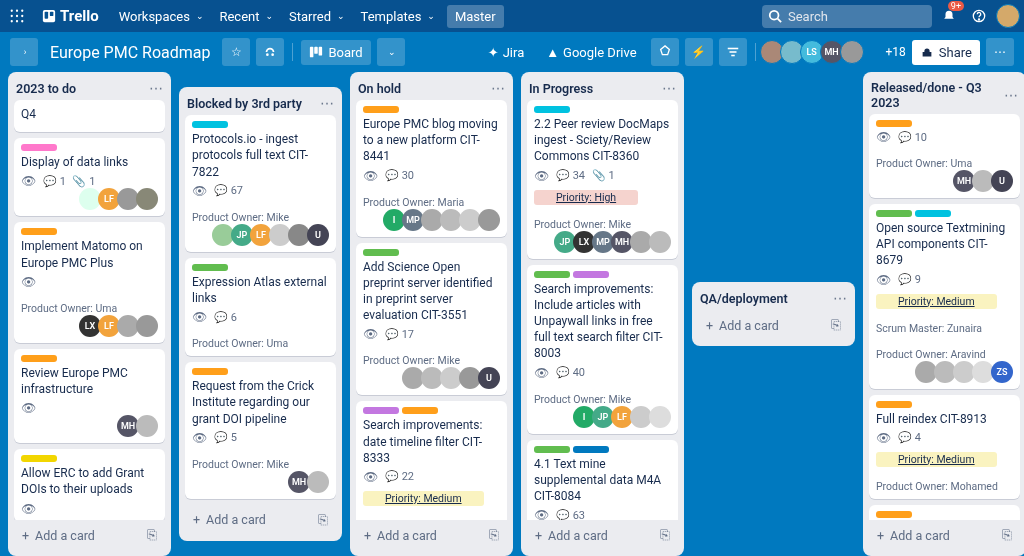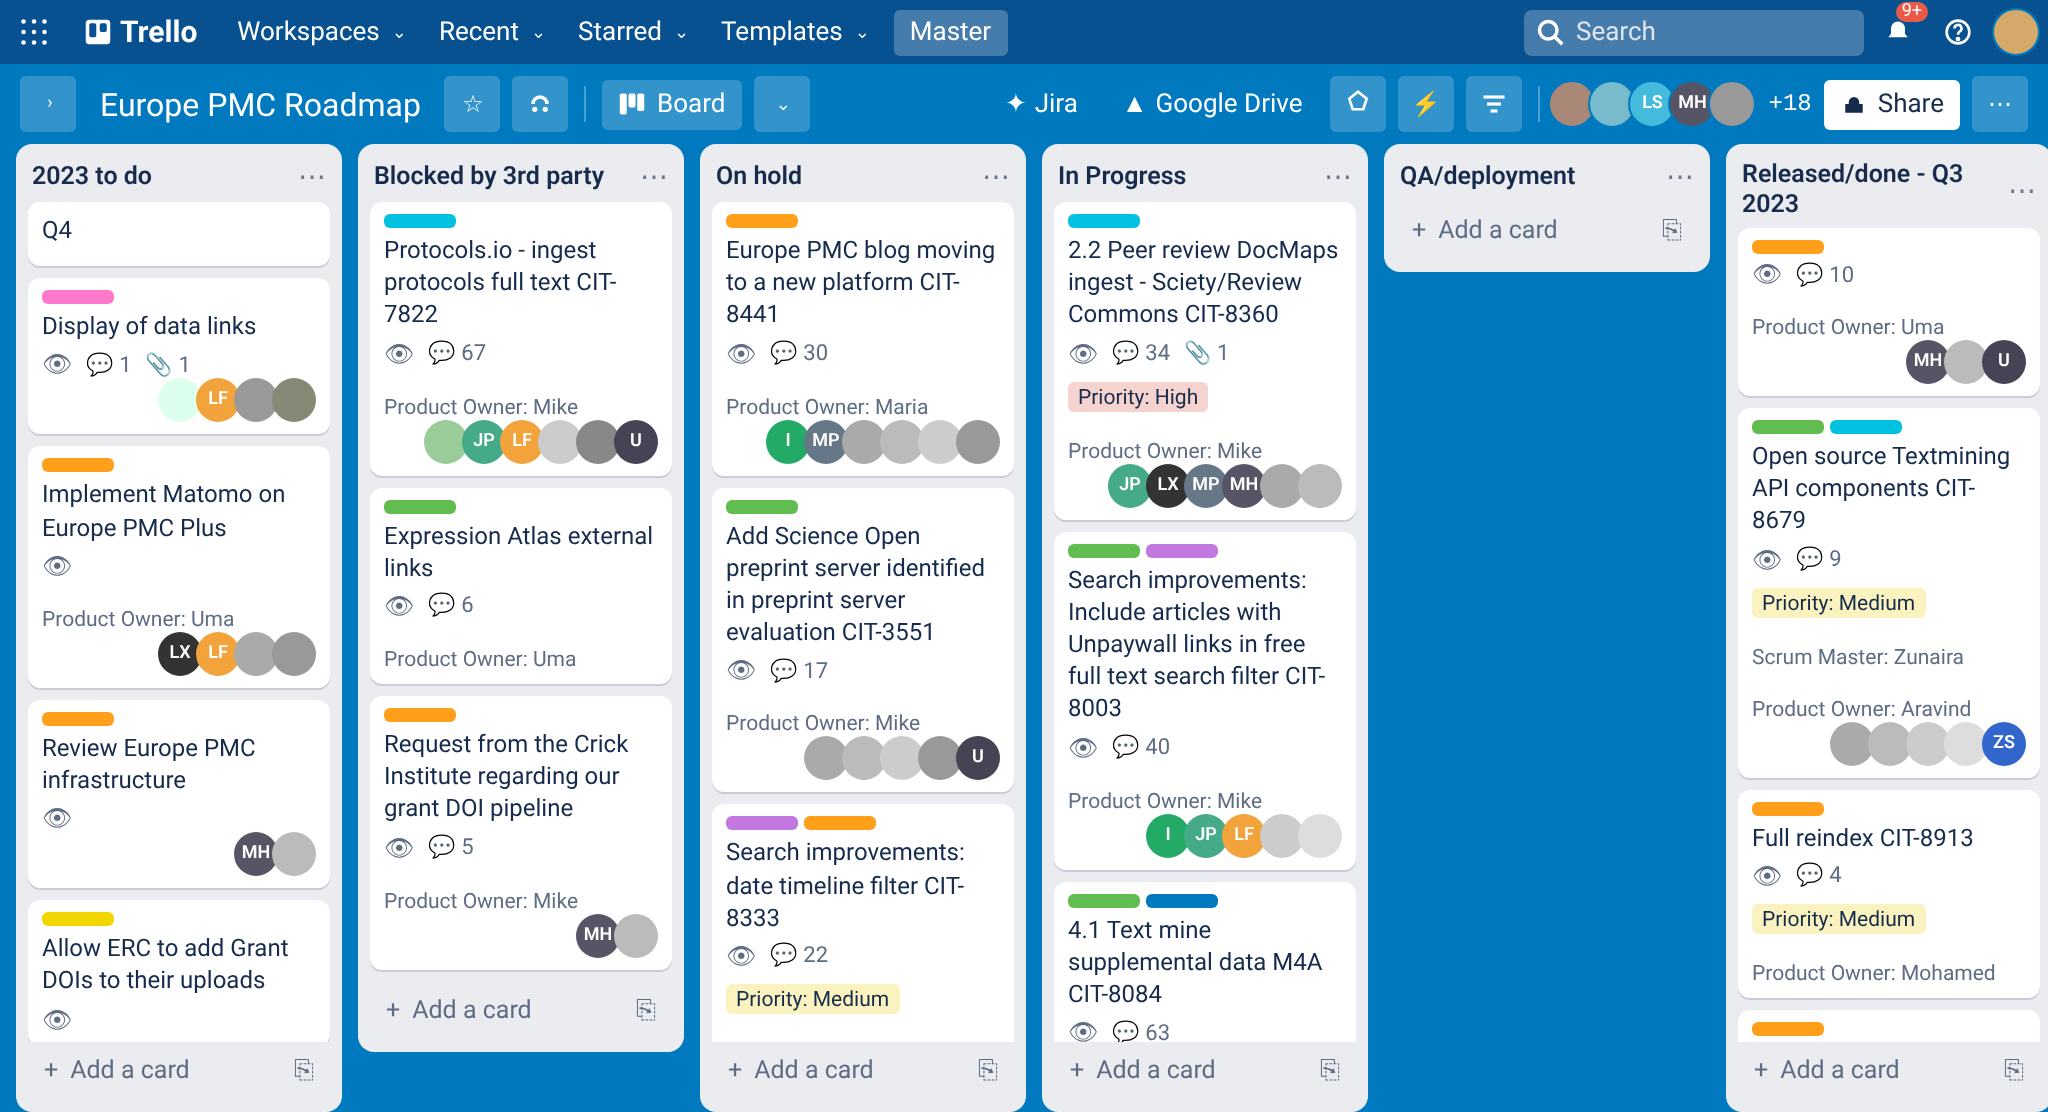--- a/index.html
+++ b/index.html
@@ -16,41 +16,41 @@
 .tb-ico { width:26px; height:26px; display:flex; align-items:center; justify-content:center; color:#fff; cursor:pointer; border-radius:3px; position:relative; }
 .badge-count { position:absolute; top:-2px; right:-2px; background:#eb5a46; color:#fff; border-radius:8px; font-size:9px; padding:0 3px; }
 .boardbar { height:40px; display:flex; align-items:center; padding:0 10px; gap:6px; }
 .board-title { color:#fff; font-weight:400; font-size:16px; padding:0 6px; }
 .bb-btn { background:rgba(255,255,255,.2); border:none; color:#fff; padding:5px 8px; font-size:13px; display:flex; align-items:center; gap:5px; cursor:pointer; border-radius:3px; }
 .bb-ico { background:rgba(255,255,255,.2); border:none; color:#fff; width:28px; height:28px; display:flex; align-items:center; justify-content:center; cursor:pointer; border-radius:3px; }
 .bb-spacer { flex:1; }
 .avatar-row { display:flex; }
 .avatar { width:24px; height:24px; border-radius:50%; background:#ccc; margin-left:-4px; border:1px solid #0079bf; font-size:9px; display:flex; align-items:center; justify-content:center; color:#fff; font-weight:600; }
 .share-btn { background:#fff; color:#172b4d; }
-.board { display:flex; gap:8px; padding:0 8px; overflow-x:auto; height:calc(100% - 72px); align-items:flex-start; }
+.board { display:flex; gap:8px; padding:0 8px; overflow-x:auto; height:calc(100% - 72px); align-items:center; }
 .list { background:#ebecf0; border-radius:8px; width:163px; flex-shrink:0; display:flex; flex-direction:column; max-height:100%; }
 .list-hdr { padding:8px 8px 4px; display:flex; align-items:center; justify-content:space-between; }
 .list-title { font-weight:600; font-size:12.5px; }
 .list-cards { overflow-y:auto; padding:0 6px; }
 .card { background:#fff; border-radius:6px; padding:6px 7px; margin-bottom:6px; box-shadow:0 1px 0 rgba(9,30,66,.15); cursor:pointer; }
 .labels { display:flex; gap:3px; margin-bottom:3px; }
 .label { height:7px; width:36px; border-radius:3px; }
 .card-title { font-size:12px; line-height:1.35; margin-bottom:4px; }
 .card-meta { display:flex; align-items:center; gap:7px; font-size:11px; color:#5e6c84; flex-wrap:wrap; }
 .meta-item { display:flex; align-items:center; gap:2px; }
-.priority { background:#faf3c0; color:#172b4d; padding:1px 5px; border-radius:3px; font-size:10.5px; }
+.priority { background:#faf3c0; color:#172b4d; padding:1px 22px; border-radius:3px; font-size:10.5px;text-decoration:underline; }
 .owner { font-size:10.5px; color:#5e6c84; margin-top:13px; }
 .card-avs { display:flex; justify-content:flex-end; margin-top:0; }
 .cav { width:22px; height:22px; border-radius:50%; background:#888; margin-left:-3px; font-size:9px; display:flex; align-items:center; justify-content:center; color:#fff; font-weight:600; }
 .add-card { padding:7px 8px; font-size:12.5px; color:#5e6c84; cursor:pointer; border-radius:6px; display:flex; align-items:center; gap:6px; margin:0 6px 6px; }
 .eye { font-size:12px; }
 .chev { font-size:9px; margin-left:2px; }
 .dots { color:#6b778c; cursor:pointer; font-size:14px; }
 .sep { width:1px; height:18px; background:rgba(255,255,255,.3); margin:0 2px; }
-.plus18 { color:#fff; font-size:12px; margin-left:0;font-family:Liberation Mono, monospace; }
+.plus18 { color:#fff; font-size:12px; margin-left:16px; }
 svg { width:14px; height:14px; }
 </style>
 </head>
 <body>
 
 <div class="topbar">
   <div class="tb-ico">
     <svg viewBox="0 0 16 16" fill="currentColor">
         <circle cx="2" cy="2" r="1.3"></circle>
         <circle cx="8" cy="2" r="1.3"></circle>

